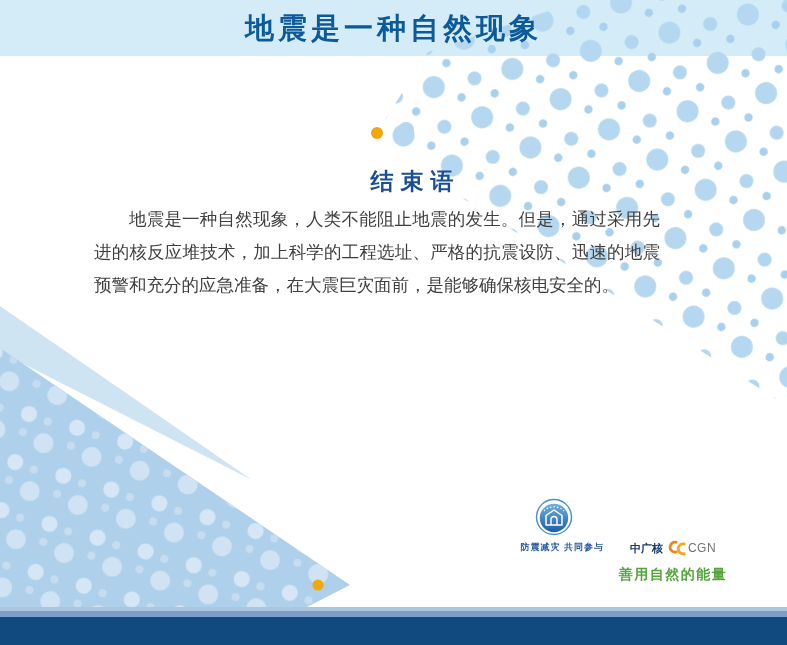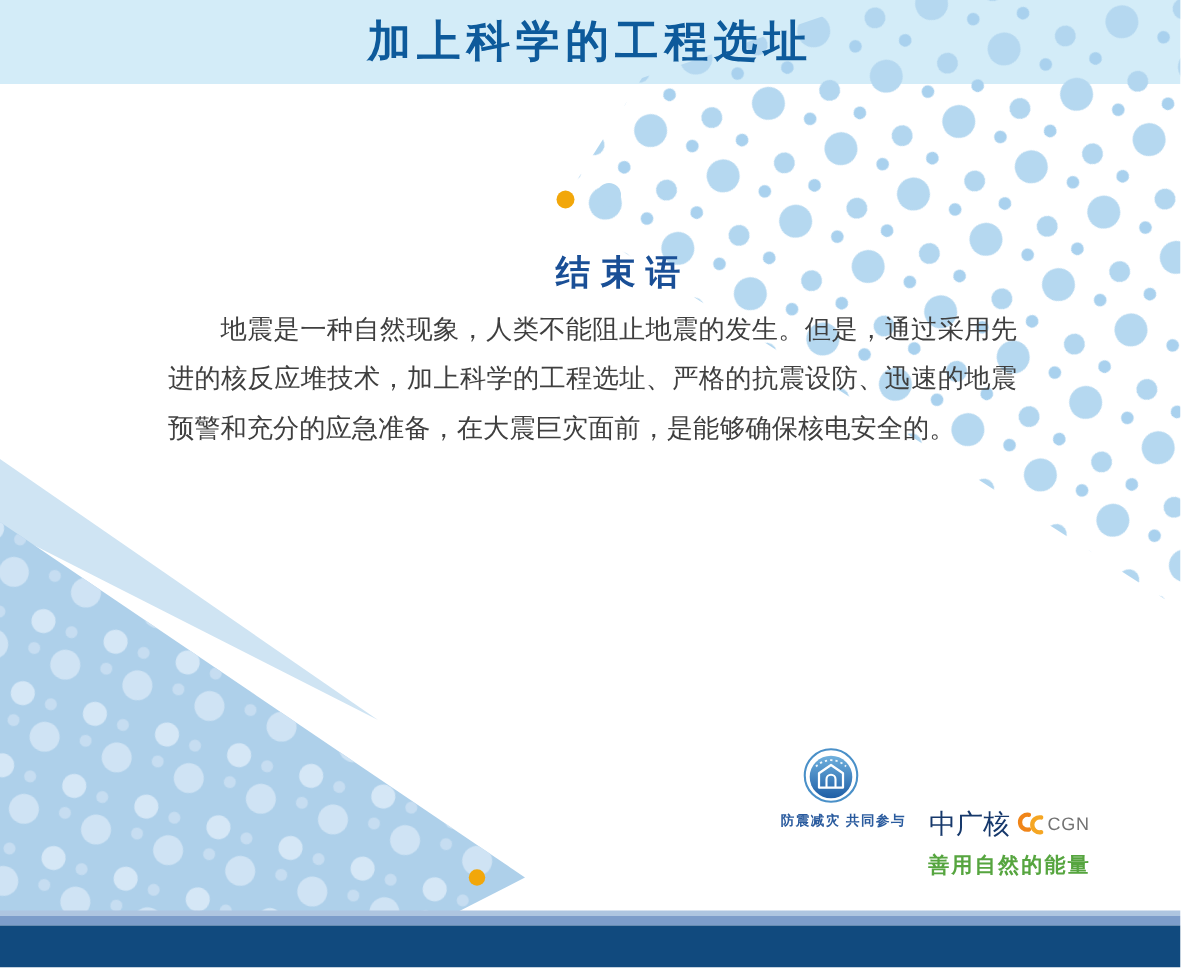--- a/index.html
+++ b/index.html
@@ -12,34 +12,34 @@
   .deco{position:absolute;left:0;top:0;z-index:1;pointer-events:none;}
   .content{position:absolute;left:0;top:0;width:787px;height:645px;z-index:2;}
 
   .title{position:absolute;left:0;top:0;width:787px;height:56px;
          line-height:56px;text-align:center;color:#0d5a9b;
          font-size:29px;font-weight:bold;letter-spacing:4px;}
 
   .heading{position:absolute;left:0;top:166px;width:787px;text-align:center;
            color:#1a4f96;font-size:23px;font-weight:bold;letter-spacing:7px;padding-left:22px;}
 
-  .body-text{position:absolute;left:112px;top:203px;width:566px;
+  .body-text{position:absolute;left:94px;top:203px;width:566px;
              color:#3f3f3f;font-size:17.5px;line-height:33px;
              text-align:justify;text-indent:2em;}
 
   
   .emblem-block{position:absolute;left:504px;top:498px;width:100px;
                 text-align:right;}
   .emblem-block svg{display:block;margin:0 auto;}
   .emblem-caption{margin-top:5px;font-size:9px;font-weight:bold;
                   color:#2a5b9e;letter-spacing:1px;white-space:nowrap;}
 
   .cgn-block{position:absolute;left:618px;top:537px;width:110px;text-align:center;}
   .cgn-row{display:flex;align-items:center;justify-content:center;gap:1px;}
-  .cgn-cn{font-size:18px;font-weight:normal;color:#16386b;letter-spacing:0px;}
+  .cgn-cn{font-size:11px;font-weight:bold;color:#16386b;letter-spacing:0px;}
   .cgn-en{font-size:12px;font-weight:normal;color:#737373;letter-spacing:0.5px;}
   .cgn-tagline{margin-top:7px;font-size:14px;font-weight:bold;
                color:#56a53f;letter-spacing:1.5px;white-space:nowrap;}
 
   
   .bar-strip{position:absolute;left:0;top:607px;width:787px;height:10px;z-index:3;
              background:linear-gradient(to bottom,#aec5e0 0 38%,#7d9dca 38% 100%);}
   .bar-navy{position:absolute;left:0;top:617px;width:787px;height:28px;z-index:3;
             background:#114a7e;}
 </style>
@@ -77,21 +77,21 @@
   <polygon points="0,306 252,480 0,352" fill="#cfe4f3"></polygon>
 
   <polygon points="0,348 350,585 305,608 0,608" fill="#aed0ea"></polygon>
   <polygon points="0,348 350,585 305,608 0,608" fill="url(#dotsB)"></polygon>
 
   <circle cx="318" cy="585" r="5.5" fill="#f2a70a"></circle>
 </svg>
 
 <div class="content">
 
-  <div class="title">加上科学的工程选址</div>
+  <div class="title">地震是一种自然现象</div>
 
   <div class="heading">结束语</div>
 
   <div class="body-text">地震是一种自然现象，人类不能阻止地震的发生。但是，通过采用先进的核反应堆技术，加上科学的工程选址、严格的抗震设防、迅速的地震预警和充分的应急准备，在大震巨灾面前，是能够确保核电安全的。</div>
 
   <div class="emblem-block">
     <svg width="38" height="38" viewBox="0 0 38 38">
       <circle cx="19" cy="19" r="17.5" fill="#ffffff" stroke="#4a90c8" stroke-width="1.4"></circle>
       <circle cx="19" cy="20" r="14.2" fill="url(#embGrad)"></circle>
       <path d="M9 13 A14 14 0 0 1 29 13" fill="none" stroke="#ffffff" stroke-width="1.2" stroke-dasharray="1.5 2" opacity="0.9"></path>

